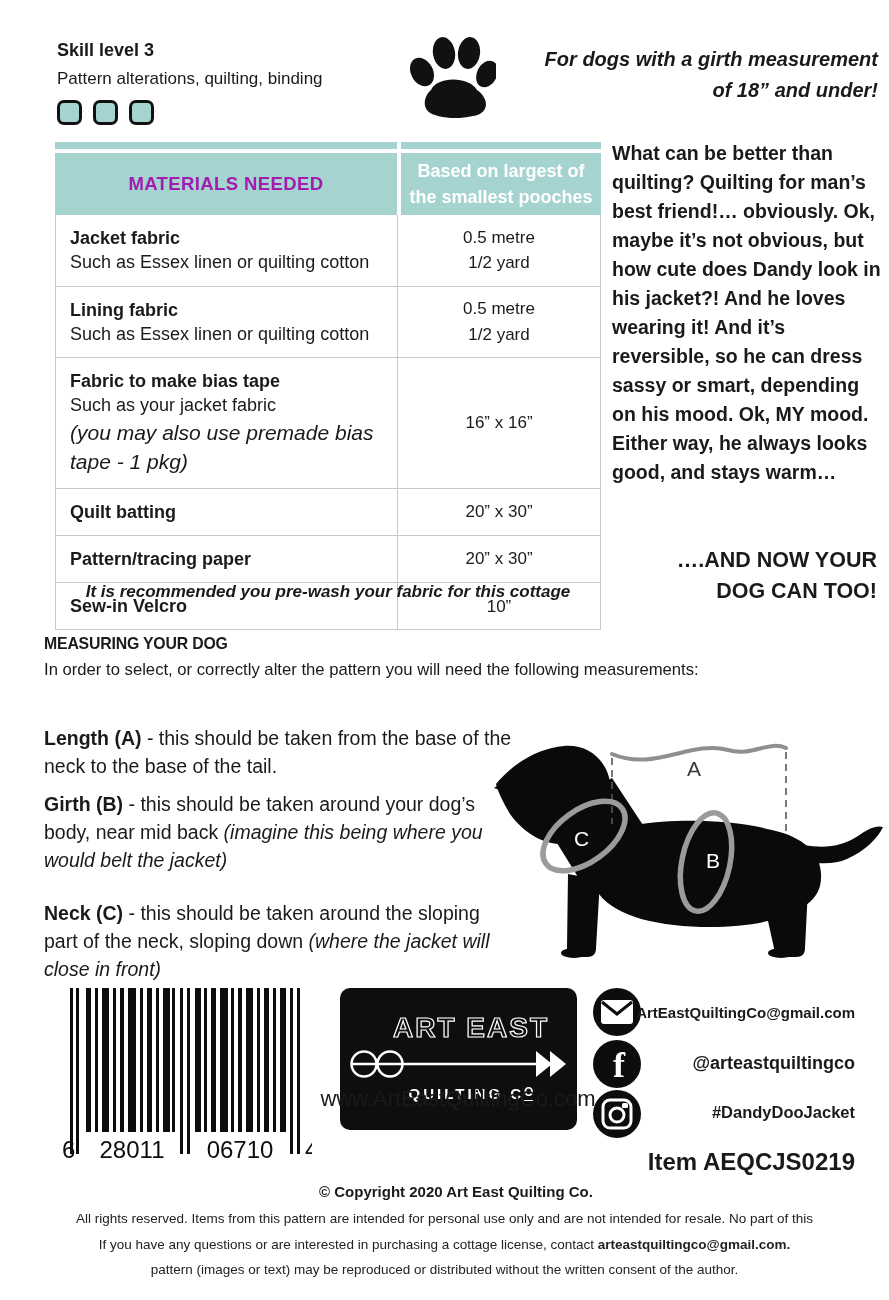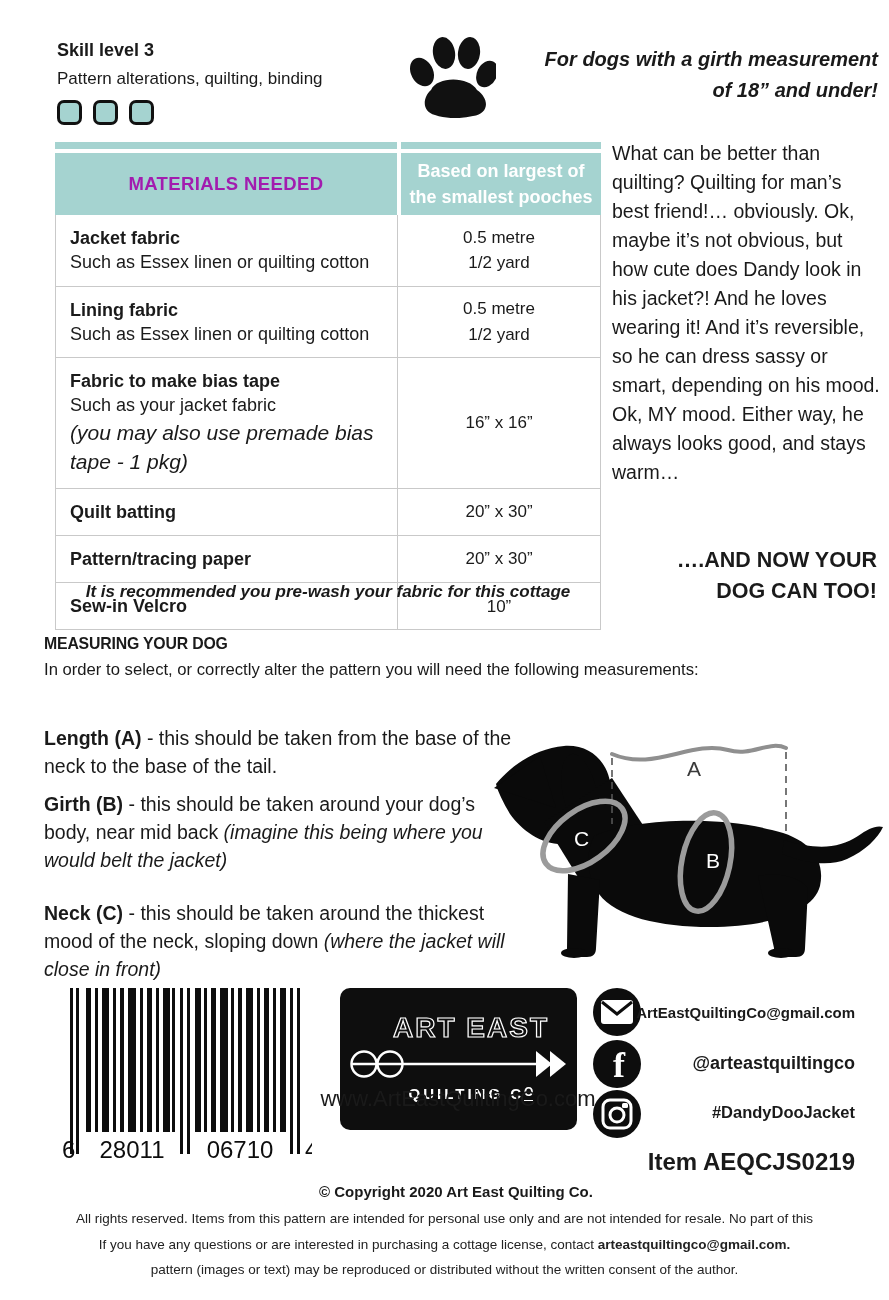--- a/index.html
+++ b/index.html
@@ -37,21 +37,21 @@
   .trow .c1 { width:342px; border-right:1px solid #c9c9c9; padding:11px 0 11px 14px; }
   .trow .c2 { flex:1; display:flex; flex-direction:column; align-items:center; justify-content:center;
               font-size:17px; line-height:1.5; text-align:center; padding:5px 4px; }
   .mat-name { font-size:18px; font-weight:bold; line-height:1.35; }
   .mat-detail { font-size:18px; line-height:1.35; }
   .mat-note { font-size:21px; font-style:italic; line-height:1.4; }
   .prewash { position:absolute; left:55px; top:582px; width:546px; text-align:center;
              font-size:17px; font-weight:bold; font-style:italic; }
 
   
-  .intro { position:absolute; left:612px; top:139px; width:270px; font-size:19.5px; line-height:29px; }
+  .intro { position:absolute; left:612px; top:139px; width:270px; font-size:19.5px; line-height:29px;font-weight:bold; }
   .callout { position:absolute; left:555px; top:545px; width:322px; text-align:right;
              font-size:21.5px; font-weight:bold; line-height:31px; }
 
   
   .meas-title { position:absolute; left:44px; top:634px; font-size:16.5px; font-weight:bold;
                 letter-spacing:-.2px; transform:scaleX(.96); transform-origin:left; }
   .meas-intro { position:absolute; left:44px; top:660px; width:830px; font-size:17px;
                 transform:scaleX(.98); transform-origin:left; }
   .meas-item { position:absolute; left:44px; width:470px; font-size:19.5px; line-height:28px; }
   .meas-item strong { font-weight:bold; }
@@ -203,21 +203,21 @@
     <div>DOG CAN TOO!</div>
   </div>
 
   <div class="meas-title">MEASURING YOUR DOG</div>
   <div class="meas-intro">In order to select, or correctly alter the pattern you will need the following measurements:</div>
 
   <p class="meas-item" id="item-length"><strong>Length (A)</strong><span> - this should be taken from the base of the neck to the base of the tail.</span></p>
 
   <p class="meas-item" id="item-girth"><strong>Girth (B)</strong><span> - this should be taken around your dog’s body, near mid back </span><em>(imagine this being where you would belt the jacket)</em></p>
 
-  <p class="meas-item" id="item-neck"><strong>Neck (C)</strong><span> - this should be taken around the thickest mood of the neck, sloping down </span><em>(where the jacket will close in front)</em></p>
+  <p class="meas-item" id="item-neck"><strong>Neck (C)</strong><span> - this should be taken around the sloping part of the neck, sloping down </span><em>(where the jacket will close in front)</em></p>
 
   <div class="dog">
     <svg width="400" height="250" viewBox="0 0 400 250">
       <g fill="#0a0a0a">
 
         <path d="M 10,48 C 26,28 52,12 78,10 C 106,8 124,28 125,54 C 126,78 112,98 90,106 C 64,114 38,98 24,78 C 17,66 12,56 10,48 Z"></path>
         <path d="M 8,52 L 54,20 L 70,72 Z"></path>
 
         <ellipse cx="94" cy="58" rx="17" ry="41" transform="rotate(-12 94 58)"></ellipse>
 

